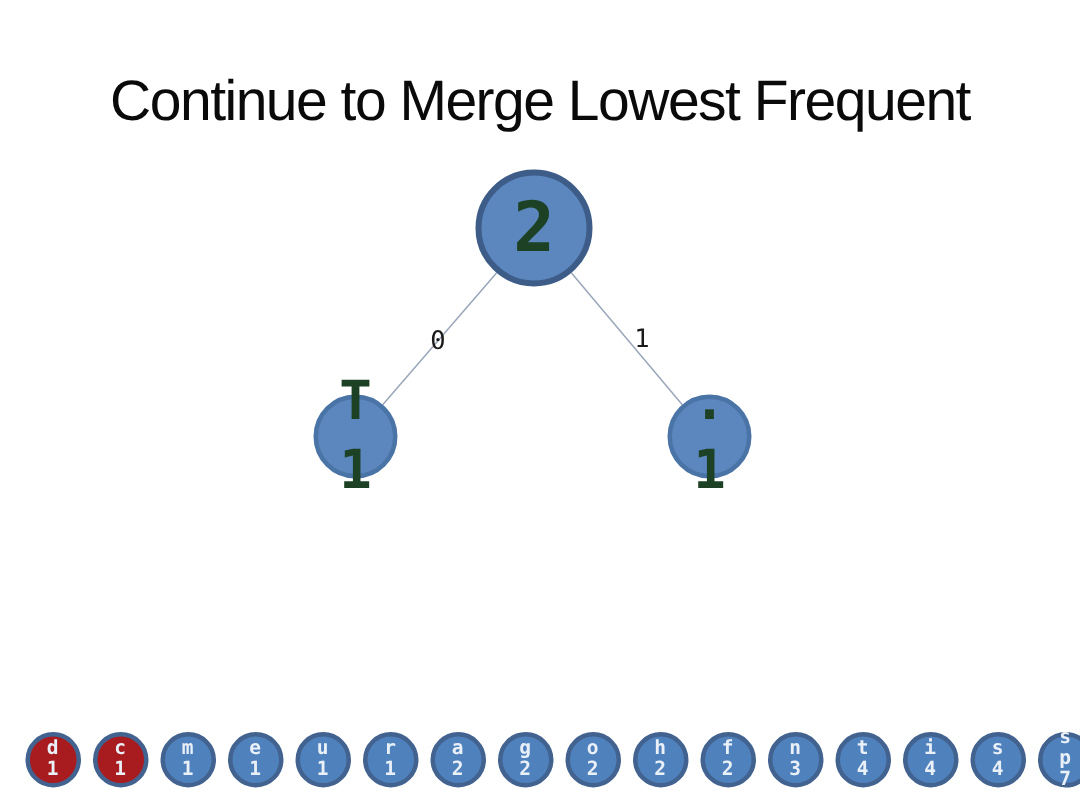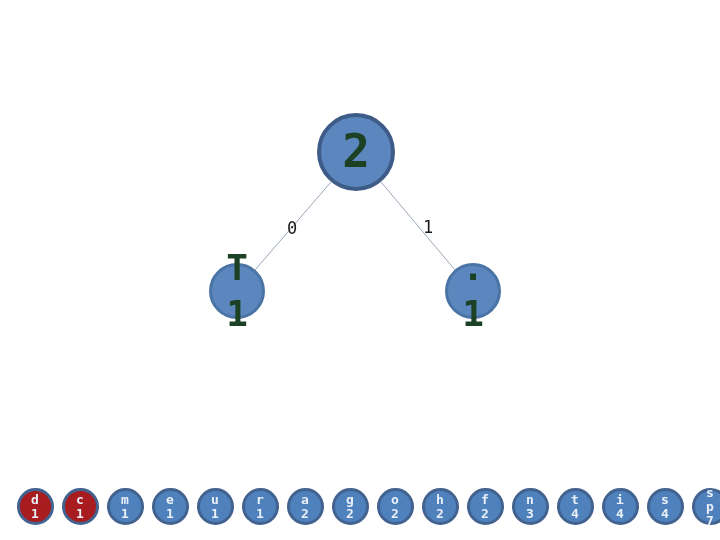--- a/index.html
+++ b/index.html
@@ -97,20 +97,21 @@
     line-height: 14px;
     color: var(--leaf_text, #eaf0f8);
     white-space: nowrap;
   }
 </style>
 </head>
 <body>
 
 <div class="slide">
 
+  <div class="title">Continue to Merge Lowest Frequent</div>
 
   <svg class="edges" viewBox="0 0 720 540">
     <line x1="331" y1="182" x2="255" y2="270"></line>
     <line x1="381" y1="182" x2="455" y2="270"></line>
   </svg>
 
   <div class="edge-label" style="left:292px; top:228px;">0</div>
   <div class="edge-label" style="left:428px; top:227px;">1</div>
 
   <div class="root-node">

